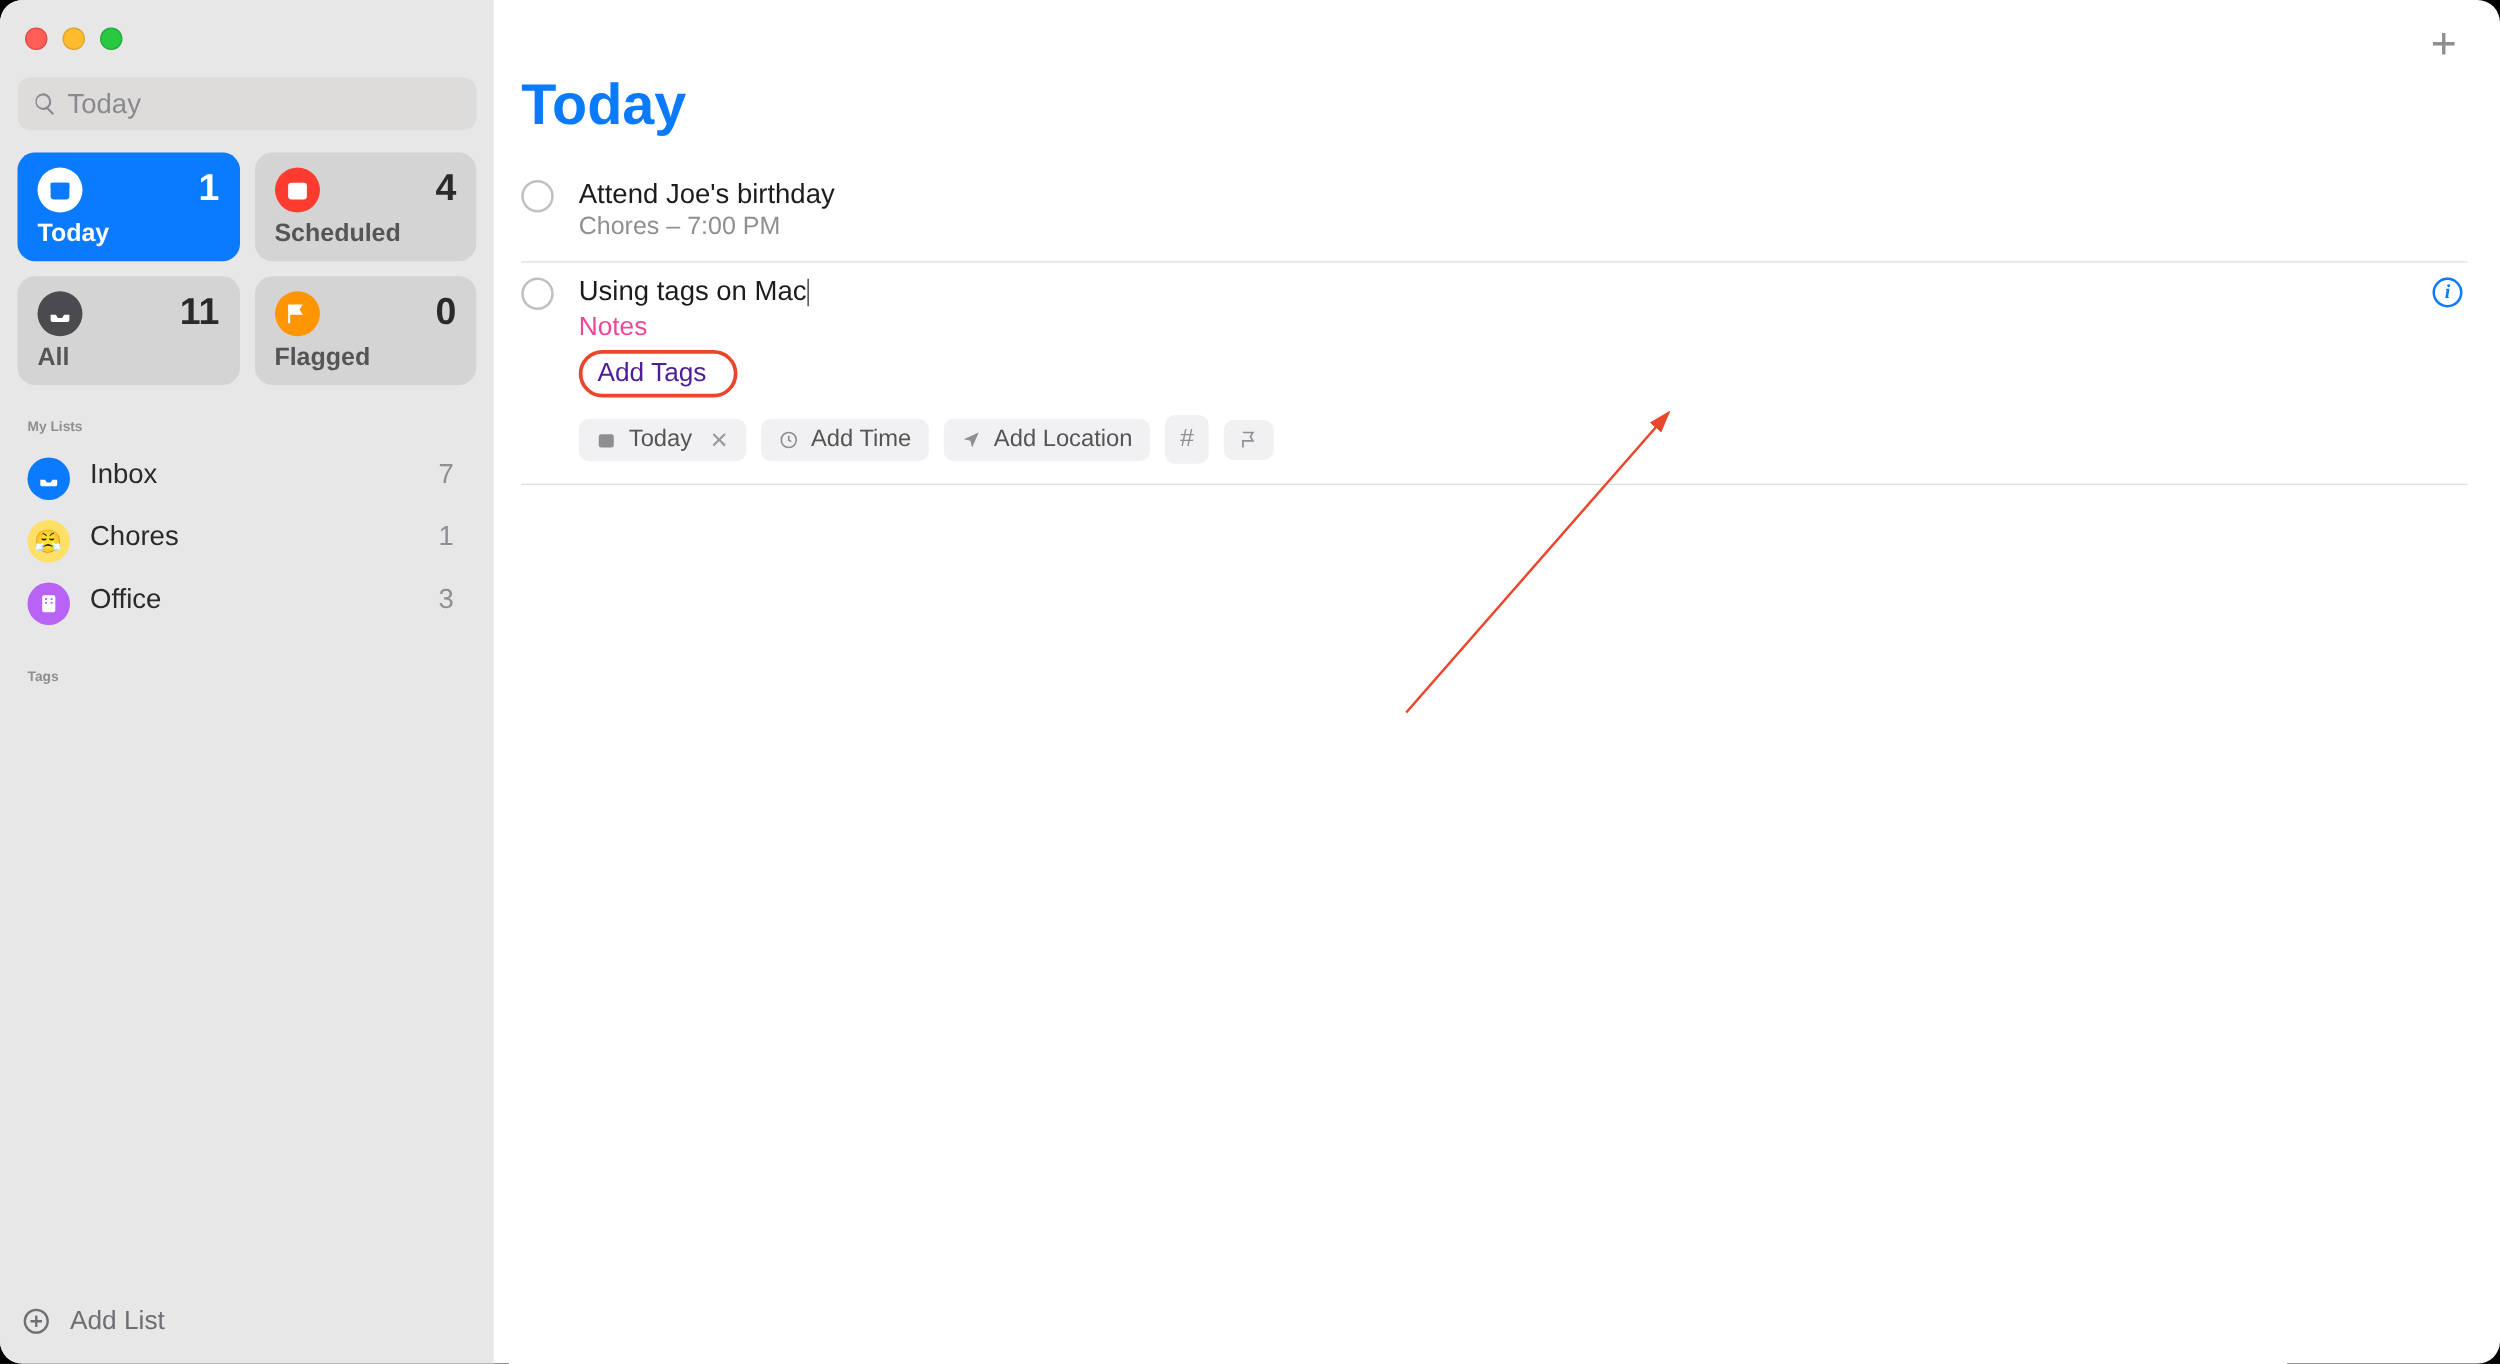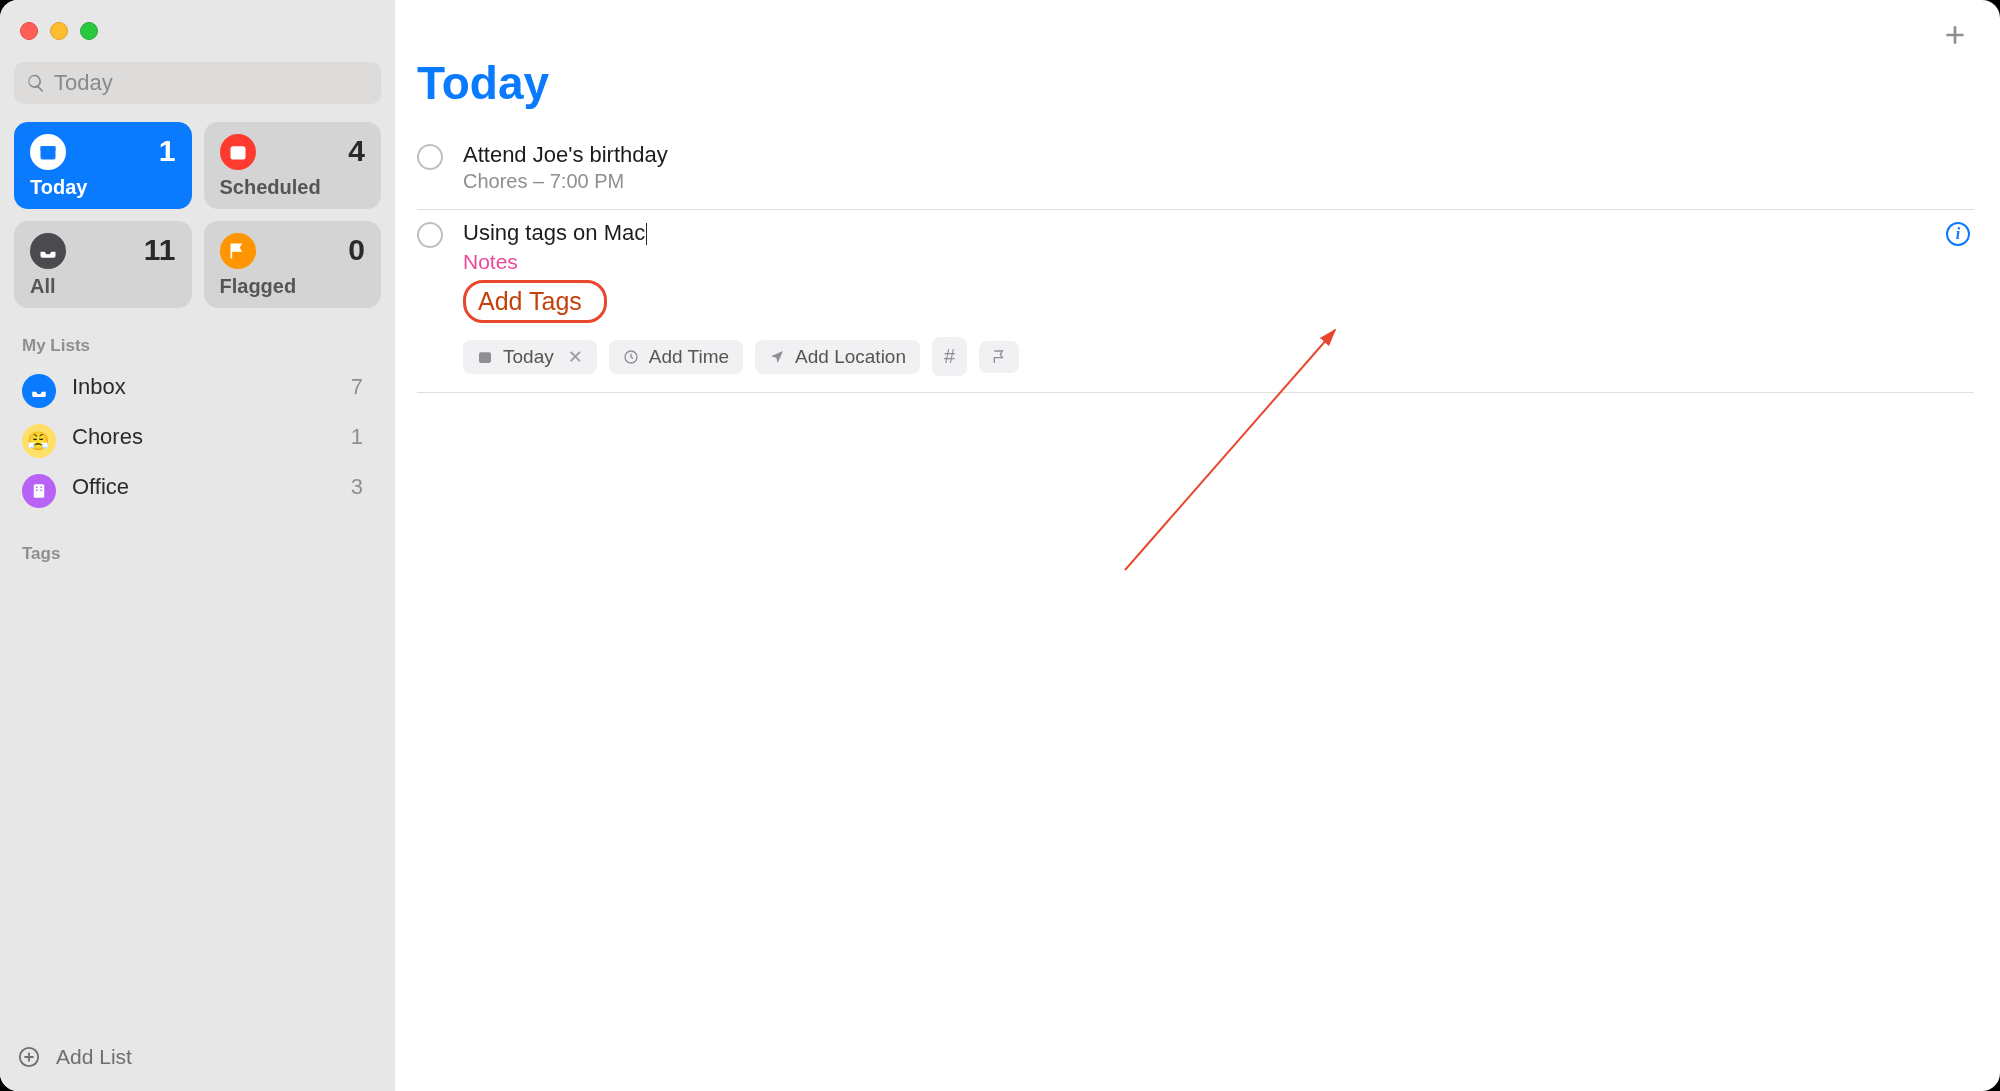--- a/index.html
+++ b/index.html
@@ -78,21 +78,21 @@
   .smart-icon svg { width: 20px; height: 20px; fill: white; }
   .ic-today-bg { background: white; }
   .ic-today-sel svg { fill: var(--blue); }
   .ic-sched { background: var(--red); }
   .ic-all { background: #4b4b4f; }
   .ic-flag { background: #ff9500; }
   .smart-card:not(.active) .count { color: #2a2a2c; }
   .smart-card:not(.active) .label { color: #555; }
 
   .section-header {
-    font-size: 17px;
+    font-size: 11px;
     color: #8e8e93;
     font-weight: 600;
     margin: 28px 0 10px 8px;
   }
 
   .list-row {
     display: flex; 
     padding: 8px 8px;
     border-radius: 8px;
     cursor: pointer;
@@ -184,21 +184,21 @@
   }
   .placeholder-line { font-size: 21px; color: #ec4899; margin-top: 4px; }
 
   .add-tags-pill {
     display:inline-block;
     border: 3px solid #e8472b;
     border-radius: 20px;
     padding: 4px 22px 4px 12px;
     margin-top: 6px;
   }
-  .add-tags-pill span { font-size: 25px; color: #c2410c; }
+  .add-tags-pill span { font-size: 21px; color: #4c1d95; }
 
   .chip-row { display:flex; gap: 12px; margin-top: 14px; align-items:center;}
   .chip2 {
     background: #f1f1f3;
     border-radius: 8px;
     padding: 6px 14px;
     display:flex; align-items:center; gap: 10px;
     font-size: 19px; color: #555;
     cursor:pointer;
   }

